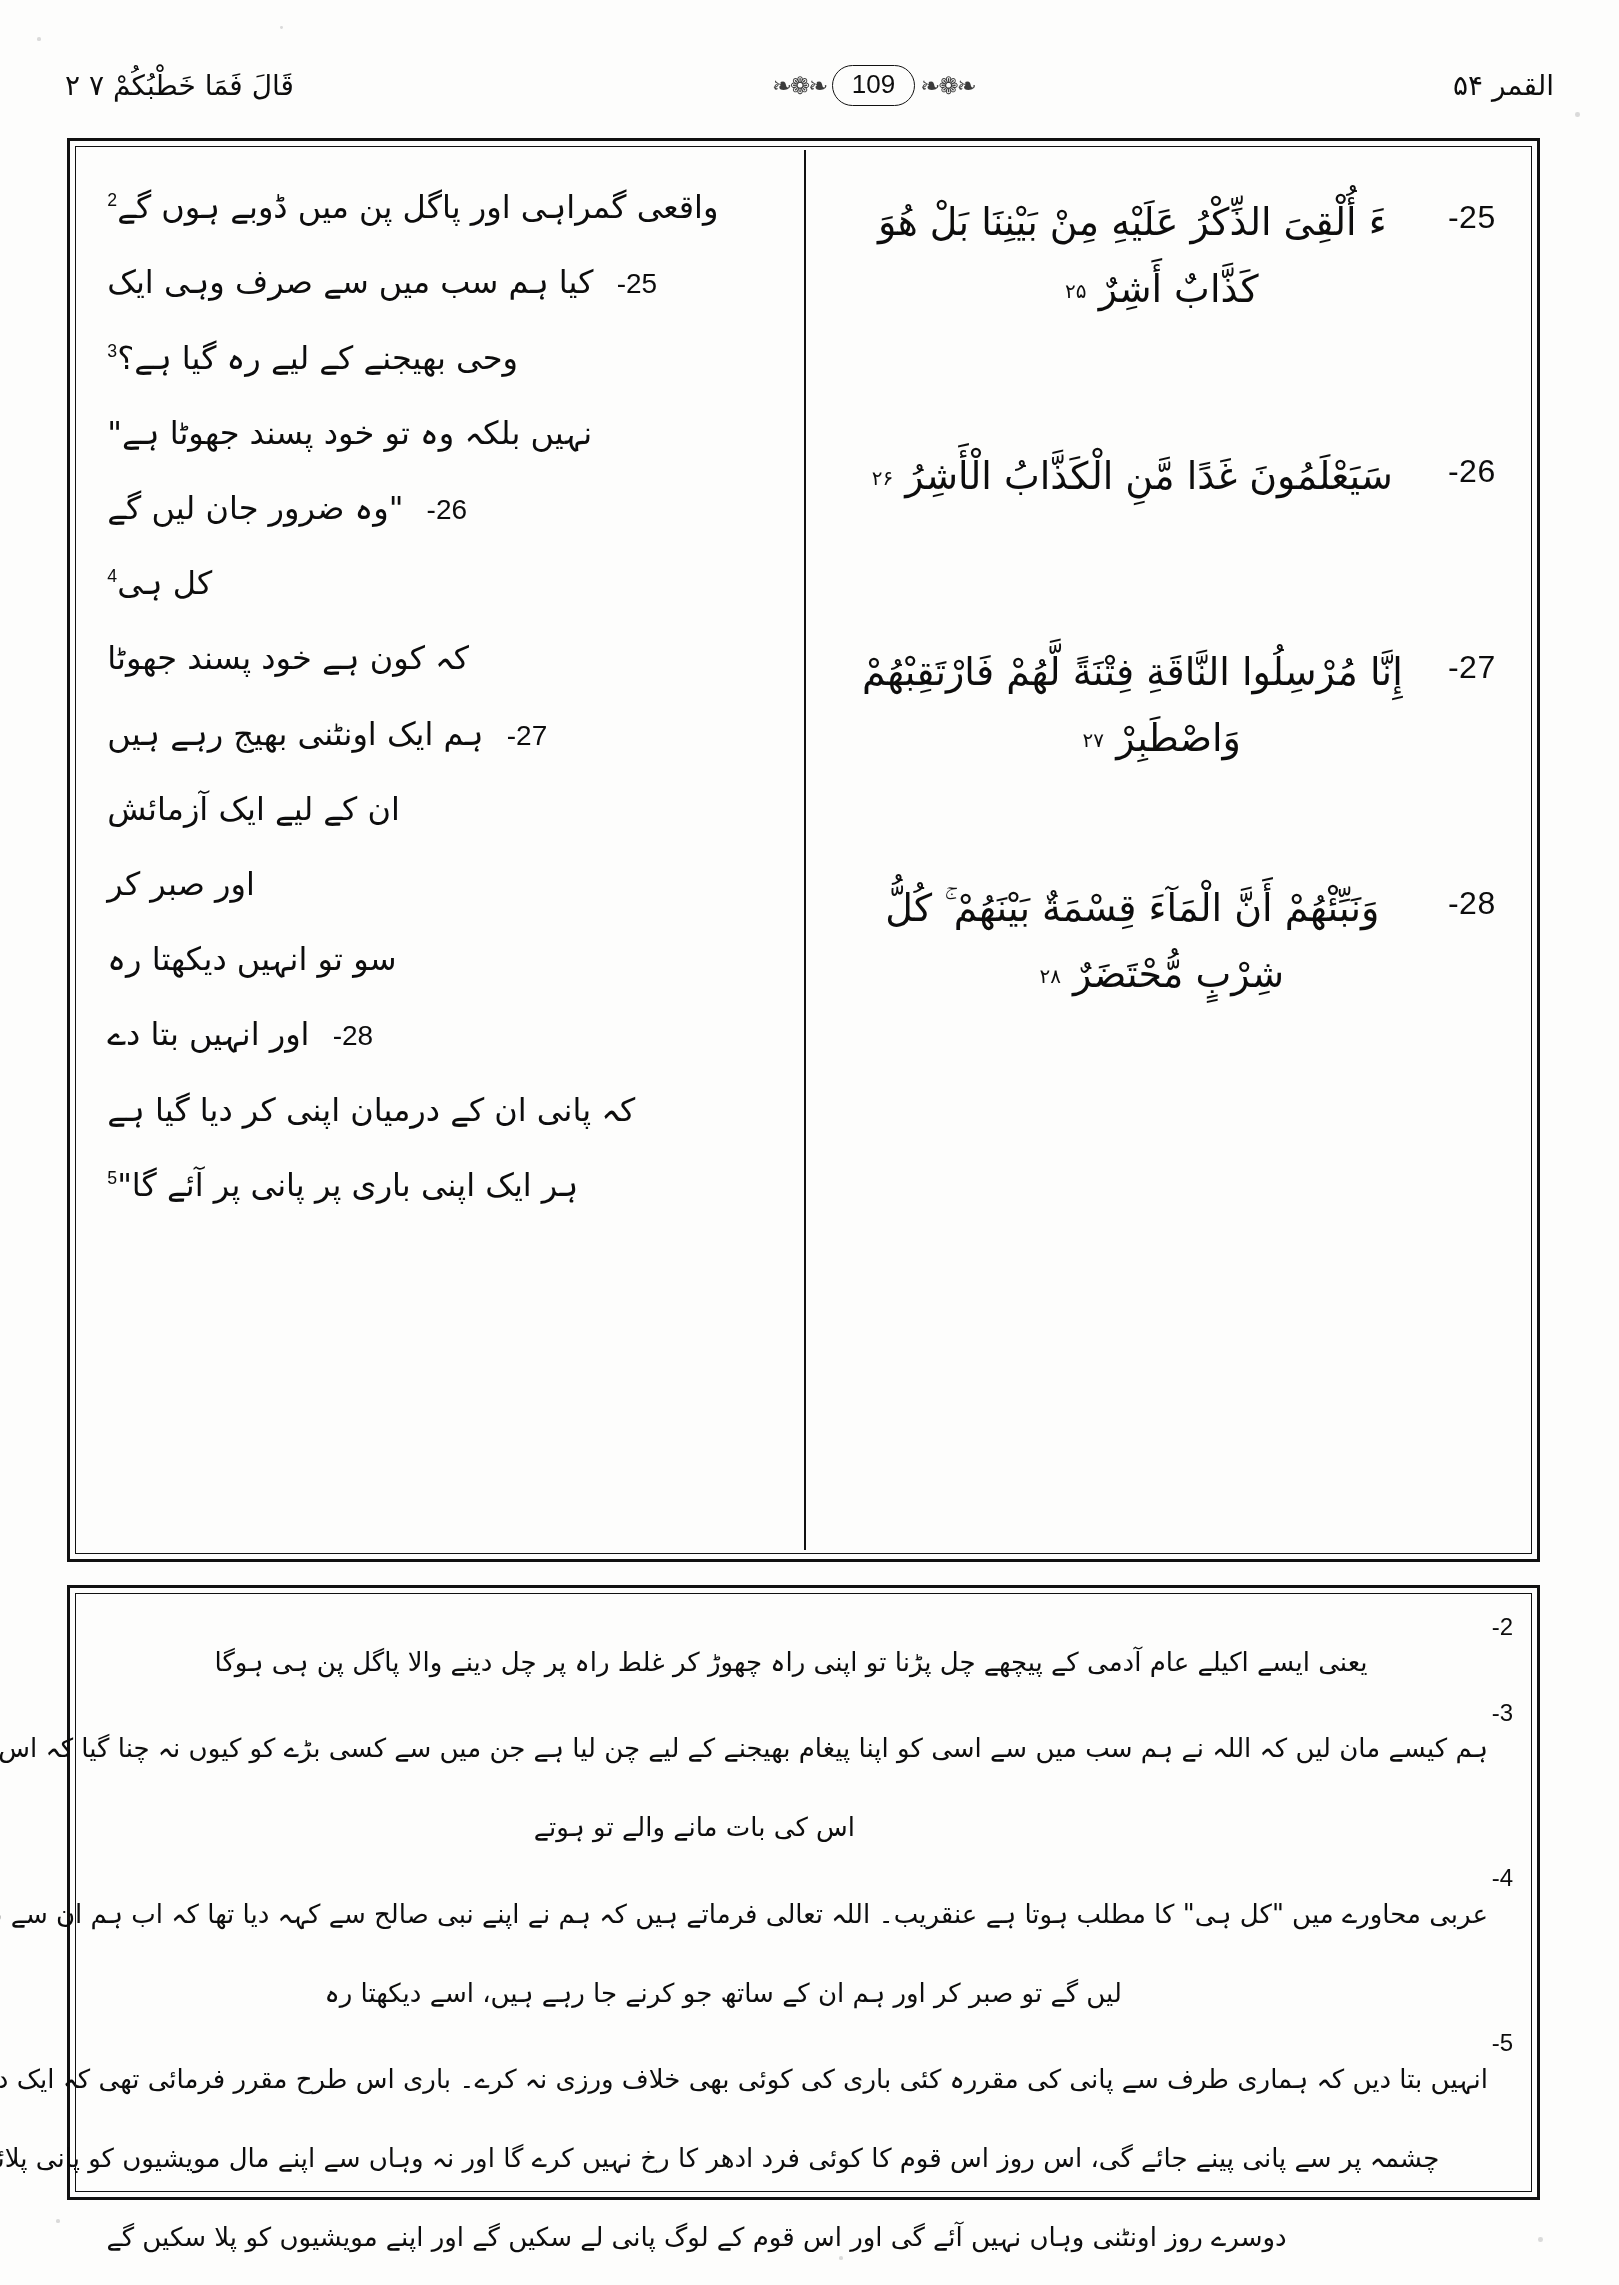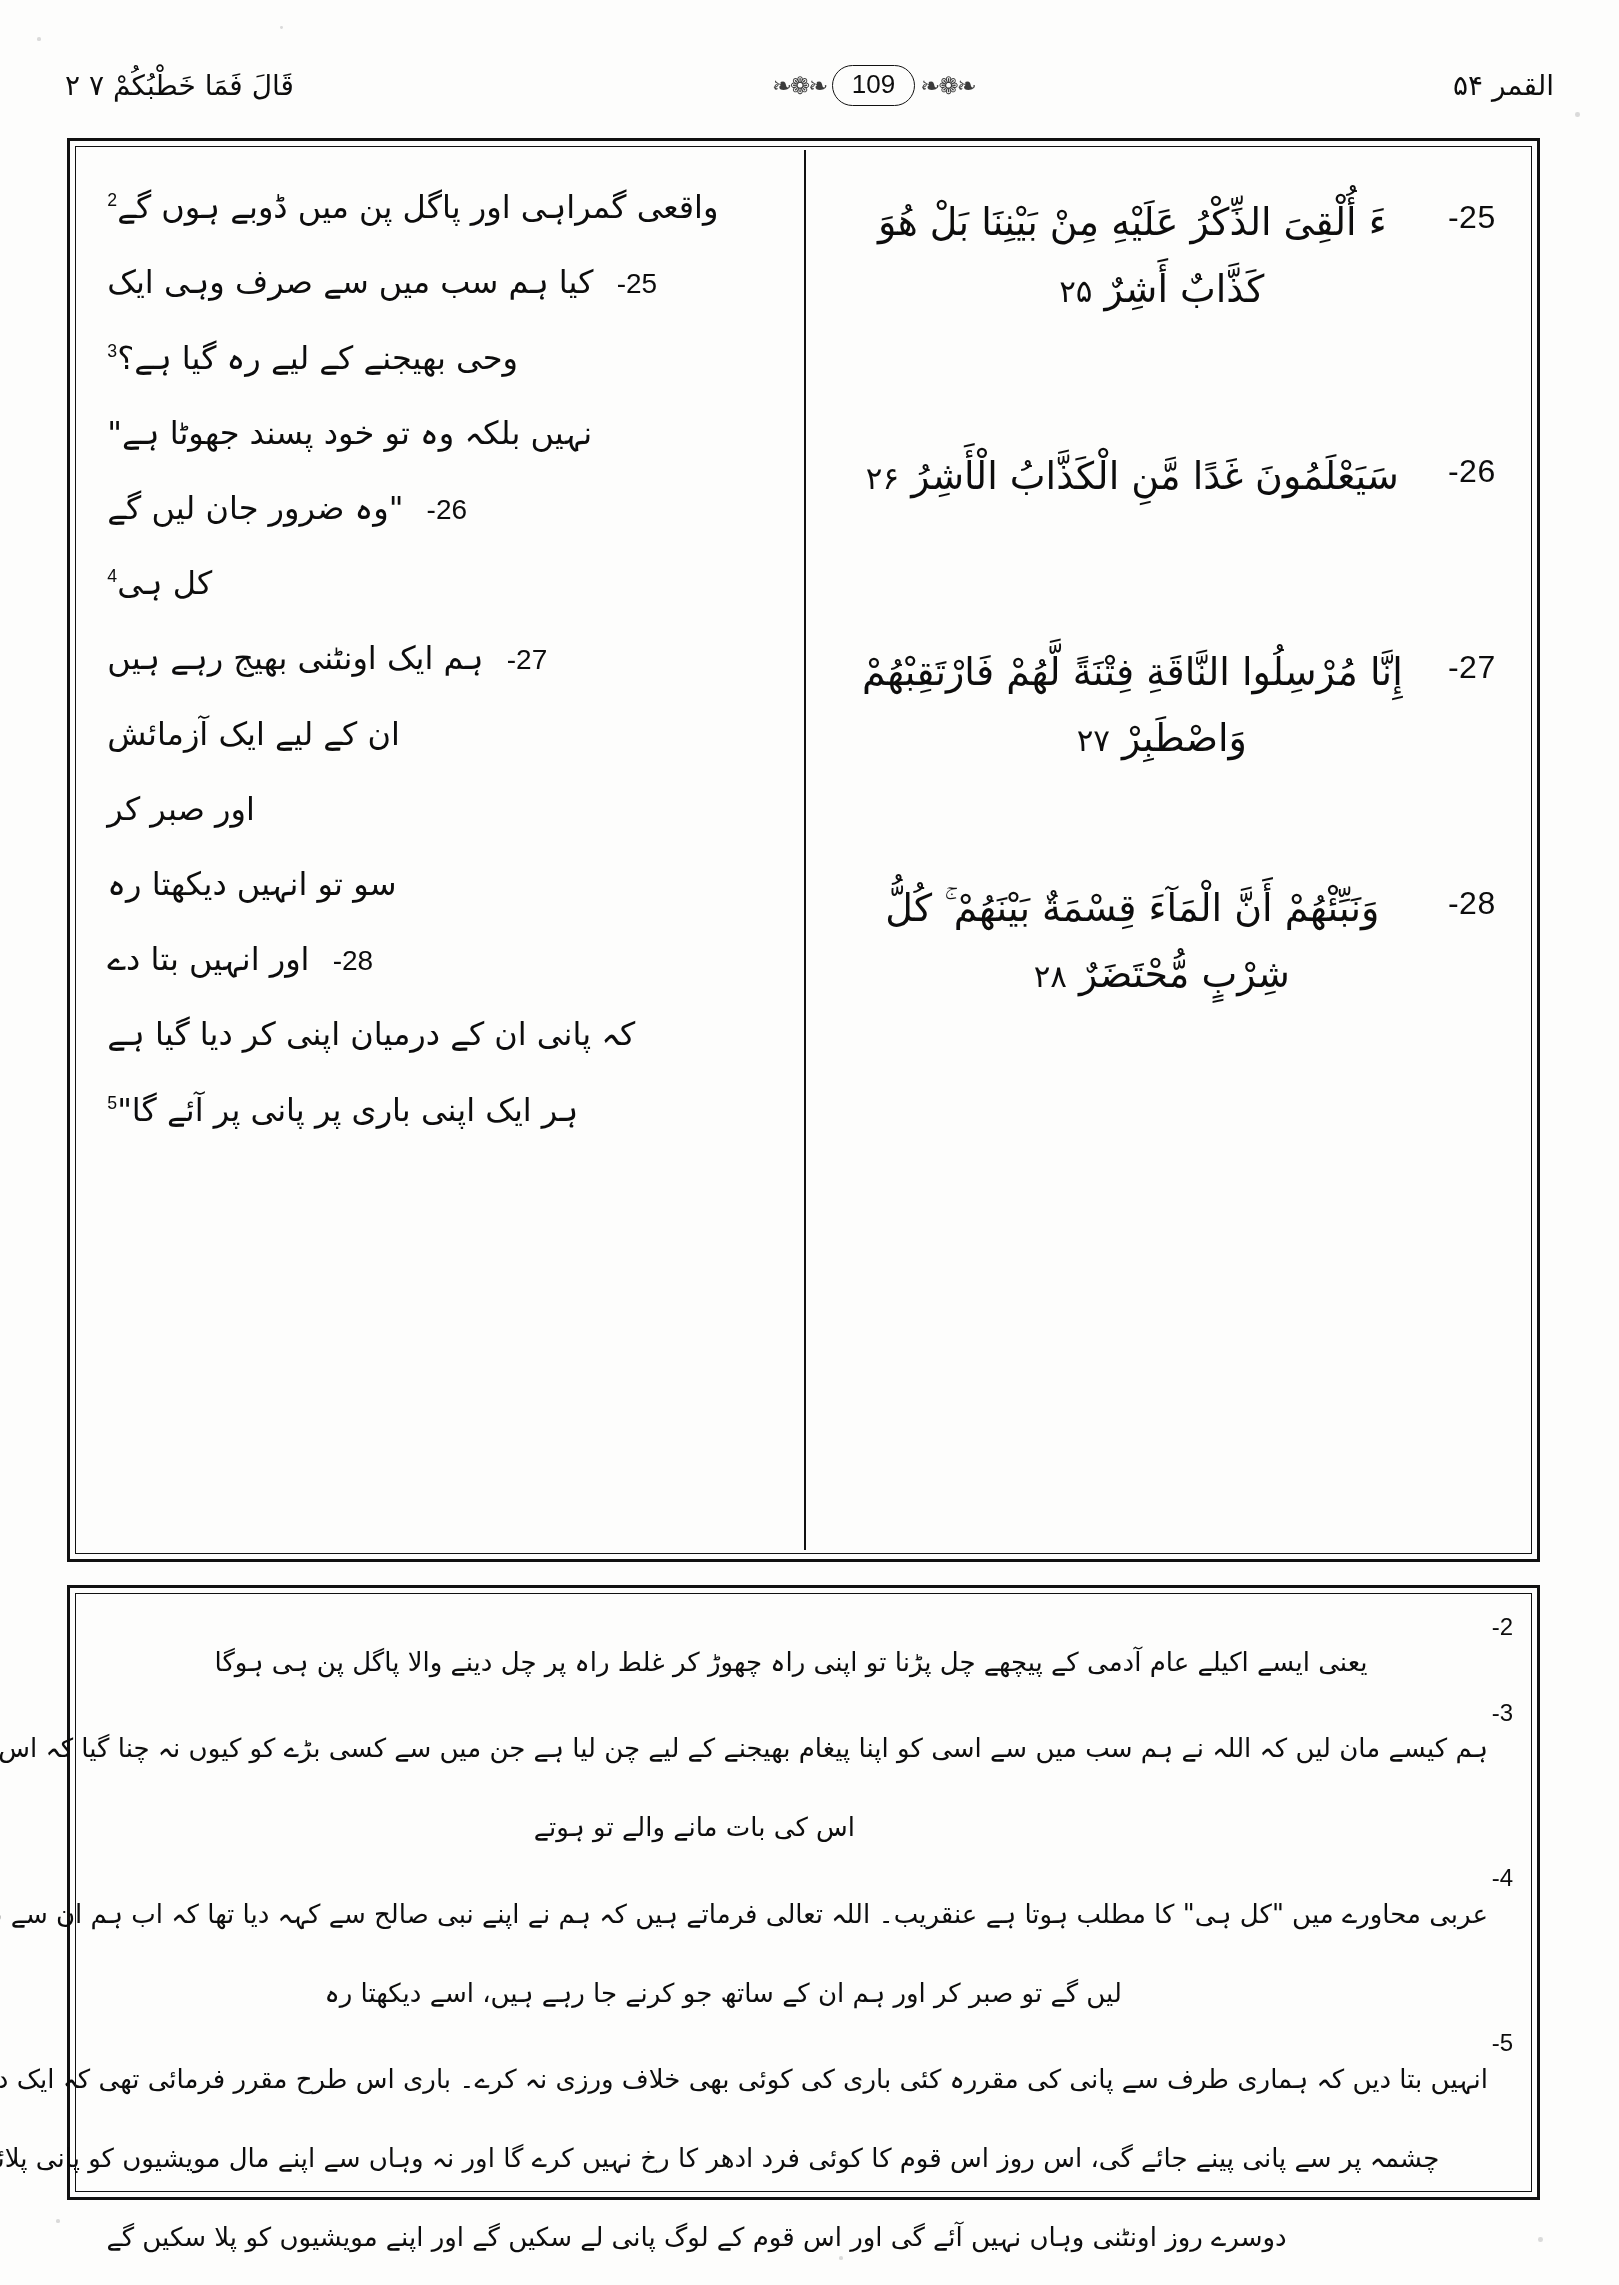--- a/index.html
+++ b/index.html
@@ -108,21 +108,21 @@
     margin-bottom: 17px;
     letter-spacing: 0.5px;
   }
   .ayah .num {
     font-family: "Liberation Sans", sans-serif;
     font-size: 32px;
     float: right;
     margin-left: 11.2px;
   }
   .ayah .endmark {
-    font-size: 31px;
+    font-size: 20px;
     vertical-align: middle;
   }
   .sp-a { height: 104px; }
   .sp-b { height: 112px; }
   .sp-c { height: 86px; }
 
   
   .ur-line {
     direction: rtl;
     text-align: left;
@@ -272,20 +272,23 @@
 
         <div class="ur-line">
           <span class="ur-num">26-</span>
           <span>"وہ ضرور جان لیں گے</span>
         </div>
 
         <div class="ur-line">
           <span>کل ہی</span><sup>4</sup>
         </div>
 
+        <div class="ur-line">
+          <span>کہ کون ہے خود پسند جھوٹا</span>
+        </div>
 
         <div class="ur-line">
           <span class="ur-num">27-</span>
           <span>ہم ایک اونٹنی بھیج رہے ہیں</span>
         </div>
 
         <div class="ur-line">
           <span>ان کے لیے ایک آزمائش</span>
         </div>
 

